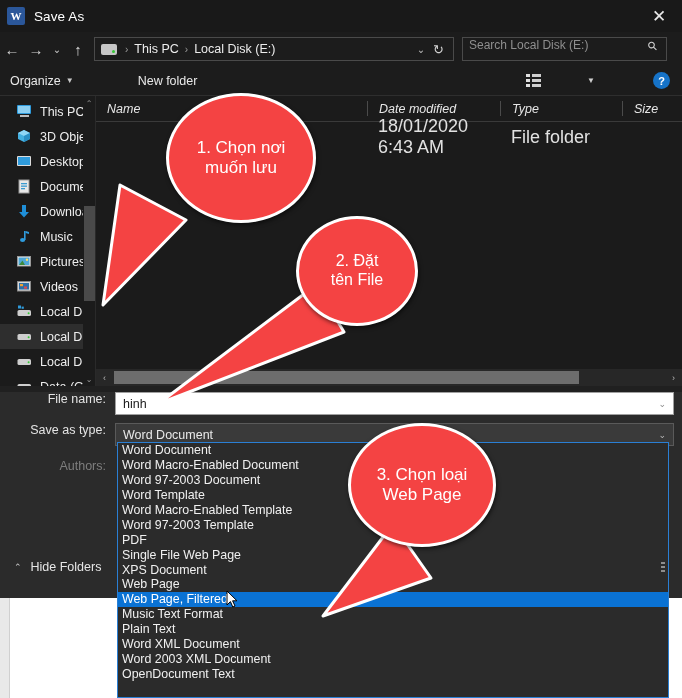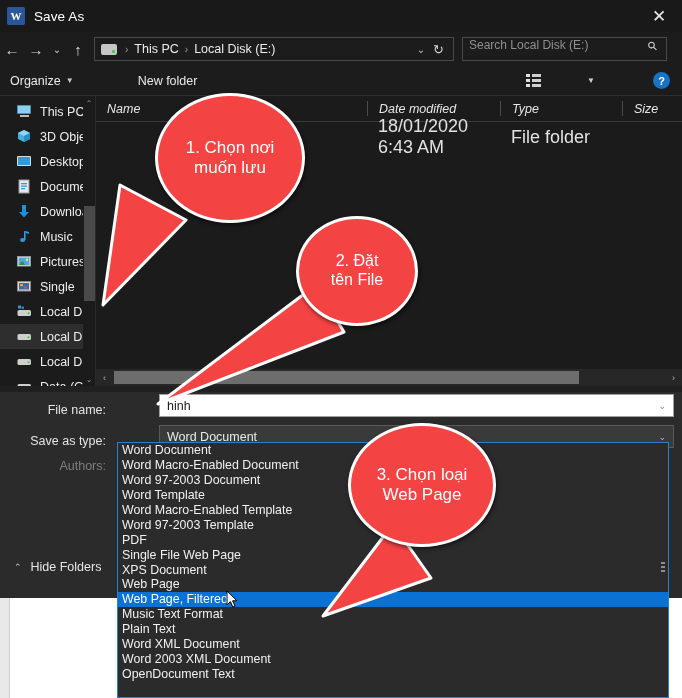--- a/index.html
+++ b/index.html
@@ -152,21 +152,21 @@
   }
   .hs-arrow{
     width:17px; height:17px; color:#b9b9b9; font-size:9px;
     display:flex; align-items:center; justify-content:center;
   }
   .hs-thumb{ height:13px; background:#6d6d6d; margin:0 1px;}
   .hs-rest{ flex:1;}
 
   
   .formarea{ position:relative; height:206px; background:#2b2b2b; }
-  .frow{ display:flex; align-items:flex-end; height:25px; margin-top:6px;gap:44px;}
+  .frow{ display:flex; align-items:flex-start; height:25px; margin-top:6px;}
   .flabel{
     width:115px; text-align:right; padding-right:9px; font-size:12.5px; color:#e4e4e4;
   }
   .fctl{
     flex:1; margin-right:8px; height:23px; border:1px solid #5a5a5a;
     display:flex; align-items:center; padding:0 3px 0 7px; font-size:12.5px;
   }
   .fctl.name{ background:#ffffff; color:#1a1a1a; border-color:#a0a0a0;}
   .fctl.type{ background:#3a3a3a; color:#e9e9e9; border-color:#5a5a5a;}
   .fctl .chev{ margin-left:auto; font-size:9px; color:#8a8a8a; padding-right:4px;}
@@ -199,21 +199,21 @@
   .cursor{ position:absolute; left:226px; top:590px; width:13px; height:19px; z-index:60;}
 
   
   .callout{ position:absolute; z-index:50;}
   .bubble{
     position:absolute; border-radius:50%; background:#f44343;
     border:3px solid #ffffff; box-shadow:1px 2px 4px rgba(0,0,0,.55);
     display:flex; align-items:center; justify-content:center; text-align:center;
     color:#ffffff; line-height:1.18; font-weight:400;
   }
-  .b1{ left:155px; top:93px; width:150px; height:130px; font-size:17px;}
+  .b1{ left:166px; top:93px; width:150px; height:130px; font-size:17px;}
   .b2{ left:296px; top:216px; width:122px; height:110px; font-size:16px;}
   .b3{ left:348px; top:423px; width:148px; height:124px; font-size:17px;}
   .tail{ position:absolute; z-index:49;}
   .tail svg{ display:block; overflow:visible;}
 </style>
 </head>
 <body>
 
 <div id="root">
 
@@ -349,21 +349,21 @@
         </div>
         <div class="snode">
           <span class="ico">
             <svg width="17" height="15" viewBox="0 0 17 15">
                 <rect x="1.5" y="2.5" width="13" height="9.5" fill="#d8d8d8" stroke="#8a8a8a"></rect>
                 <rect x="3" y="4" width="10" height="6.5" fill="#2f6fa8"></rect>
                 <rect x="4" y="5" width="3" height="2.2" fill="#f0a030"></rect>
                 <rect x="8" y="7.5" width="3" height="2.2" fill="#e04a4a"></rect>
               </svg>
           </span>
-          <span>Single</span>
+          <span>Videos</span>
         </div>
         <div class="snode">
           <span class="ico">
             <svg width="17" height="15" viewBox="0 0 17 15">
                 <rect x="1.5" y="6" width="13.5" height="6" rx="1.6" fill="#cfcfcf"></rect>
                 <circle cx="12.6" cy="9.2" r="1" fill="#36c936"></circle>
                 <rect x="2" y="1.5" width="3" height="3" fill="#2f9bdc"></rect>
                 <rect x="5.6" y="2.6" width="2.2" height="2.2" fill="#2f9bdc"></rect>
               </svg>
           </span>

